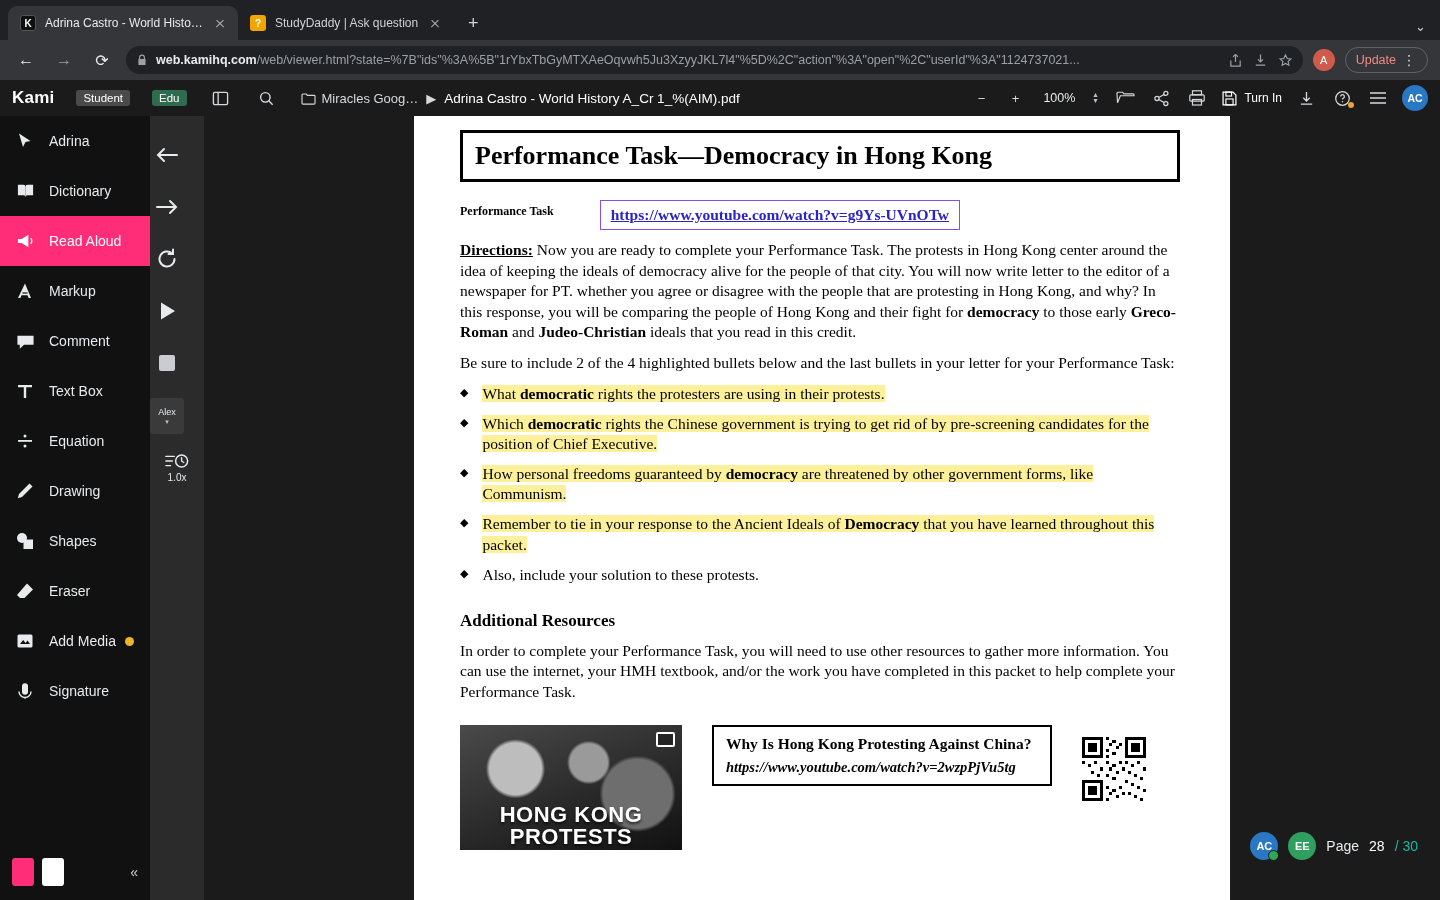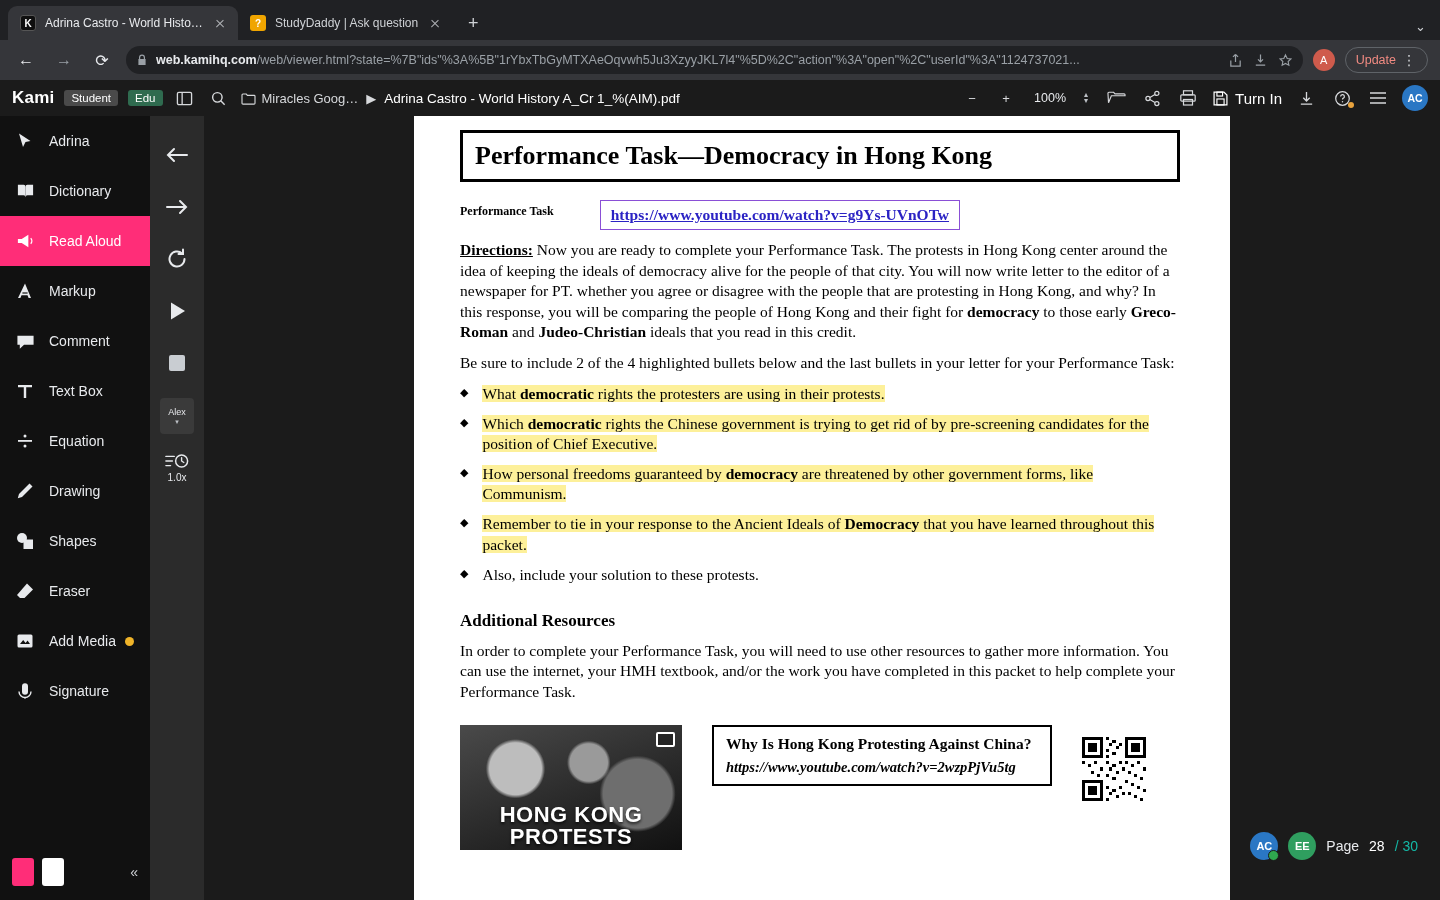--- a/index.html
+++ b/index.html
@@ -65,42 +65,42 @@
   }
   .update-btn {
     height: 26px; border: 1px solid #5f6368; border-radius: 13px; color:#f28b82;
     display:flex; align-items:center; padding: 0 10px; font-size: 12.5px; gap:6px;
   }
   .kebab { color:#cfd2d6; font-size: 14px; letter-spacing: 1px; }
 
   
   .appbar {
     height: 36px; background: #1b1b1b; display: flex; align-items: center;
-    padding: 1px 12px; gap: 10px; color: #e8eaed; font-size: 13px;
+    padding: 1px 12px; gap: 22px; color: #e8eaed; font-size: 13px;
   }
   .kami-logo { font-size: 17px; font-weight: 700; letter-spacing: .2px; color:#fff; }
   .pill {
     font-size: 11.5px; padding: 2px 7px; border-radius: 3px; background:#4a4a4a; color:#fff;
   }
   .pill.edu { background:#2f6b4f; }
   .appbar-icon {
     width: 24px; height: 24px; display:flex; align-items:center; justify-content:center;
     color:#d7d9dc;
   }
   .breadcrumb { display:flex; align-items:center; gap: 8px; color:#d7d9dc; font-size: 13px; }
   .breadcrumb .folder { display:flex; align-items:center; gap:6px; }
   .doc-title { color:#fff; font-size: 13.5px; }
   .appbar-right { margin-left:auto; display:flex; align-items:center; gap: 12px; }
   .zoom-group { display:flex; align-items:center; gap:10px; color:#e8eaed; font-size:13px; }
   .zoom-box {
     width: 64px; height: 22px; border-radius:3px; display:flex; align-items:center;
     justify-content:space-between; padding: 0 4px 0 6px; font-size:12.5px;
   }
   .spinner-arrows { display:flex; flex-direction:column; line-height:6px; font-size:8px; color:#bdc1c6; }
-  .turnin { display:flex; align-items:center; gap:6px; font-size:15px; color:#fff; }
+  .turnin { display:flex; align-items:center; gap:6px; font-size:12px; color:#fff; }
   .ac-badge {
     width:26px; height:26px; border-radius:50%; background:#2a77c4; color:#fff;
     font-size:10.5px; display:flex; align-items:center; justify-content:center; font-weight:600;
   }
   .help-dot { position: relative; }
   .help-dot::after {
     content:''; position:absolute; right:0px; bottom:2px; width:6px; height:6px;
     border-radius:50%; background:#e8a33d;
   }
 
@@ -125,21 +125,21 @@
   .pagemode {
     width: 22px; height: 28px; border-radius: 3px; border: 2px solid #ff2d78; background:#ff2d78;
     position: relative;
   }
   .pagemode.single { border-color:#fff; background:#fff; }
   .collapse-arrows { margin-left: auto; color:#cfd2d6; font-size: 14px; }
 
   
   .subtools {
     width: 54px; background:#2b2b2b; flex:none; display:flex; flex-direction:column;
-    align-items:center; padding-top: 22px; gap: 18px; color:#e8eaed;
+    padding-top: 22px; gap: 18px; color:#e8eaed;
   }
   .subtool { width: 34px; height: 34px; display:flex; align-items:center; justify-content:center; font-size: 19px; }
   .speed-box {
     width: 34px; height: 36px; background:#3a3a3a; border-radius:4px; display:flex;
     flex-direction:column; align-items:center; justify-content:center; font-size:9px; color:#e8eaed; gap:1px;
   }
   .speed-box .caret { font-size: 7px; color:#bdc1c6; }
   .speed-stack { display:flex; flex-direction:column; align-items:center; gap:2px; font-size:10px; }
 
   

